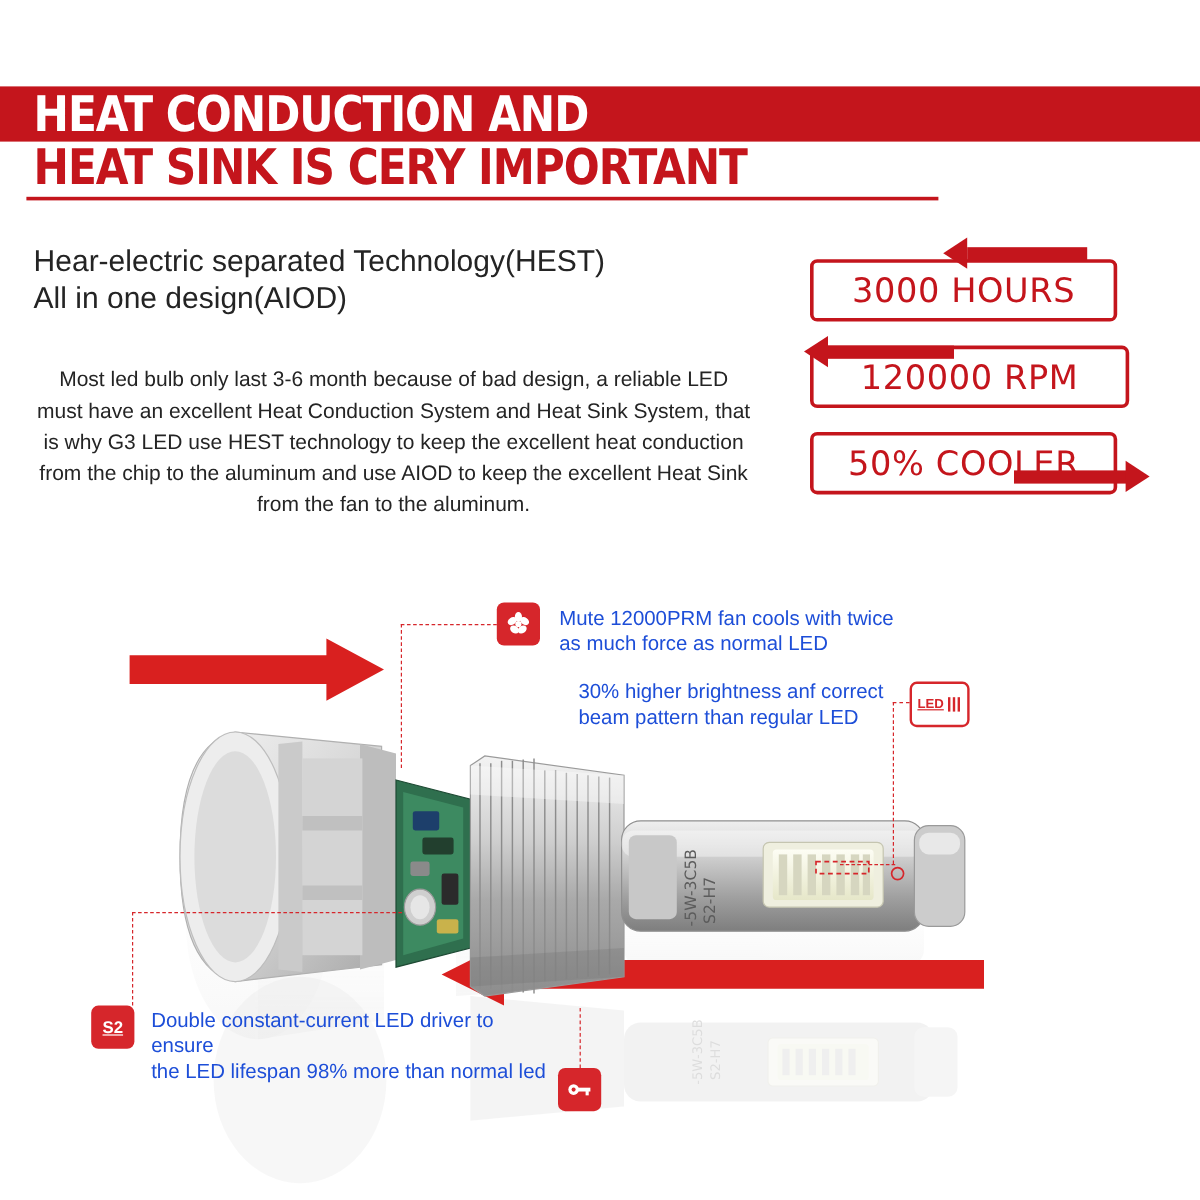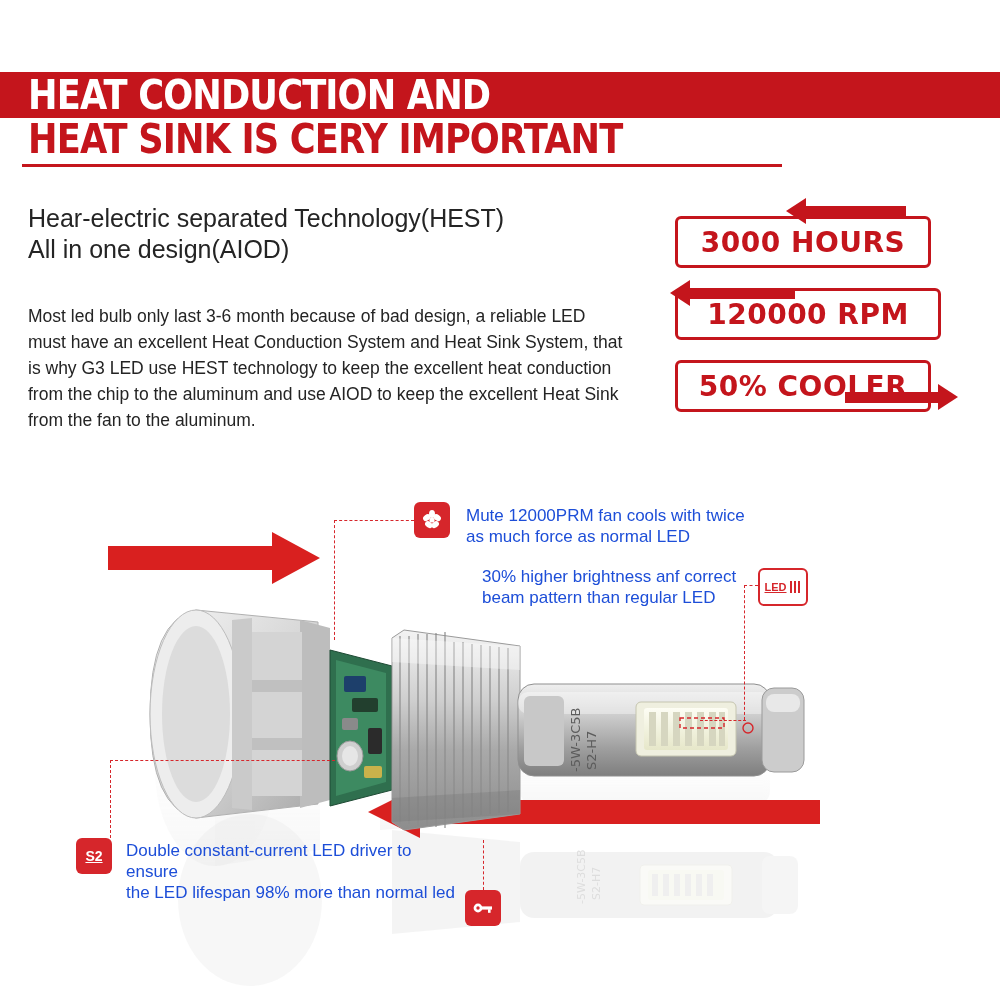--- a/index.html
+++ b/index.html
@@ -78,30 +78,31 @@
     color: #242424;
   }
   .body-copy {
     position: absolute;
     left: 28px;
     top: 303px;
     width: 600px;
     font-size: 17.5px;
     line-height: 26px;
     color: #242424;
+    text-align: center;
   }
 
   
   .badge {
     position: absolute;
     border: 3px solid #c4151c;
     border-radius: 6px;
     color: #c4151c;
     font-family: "DejaVu Sans", sans-serif;
-    font-weight: bold;
+    font-weight: normal;
     font-size: 28px;
     letter-spacing: 0.5px;
     display: flex;
     align-items: center;
     justify-content: center;
     background: #ffffff;
     white-space: nowrap;
   }
   #badge-hours  { left: 675px; top: 216px; width: 250px; height: 46px; }
   #badge-rpm    { left: 675px; top: 288px; width: 260px; height: 46px; }

